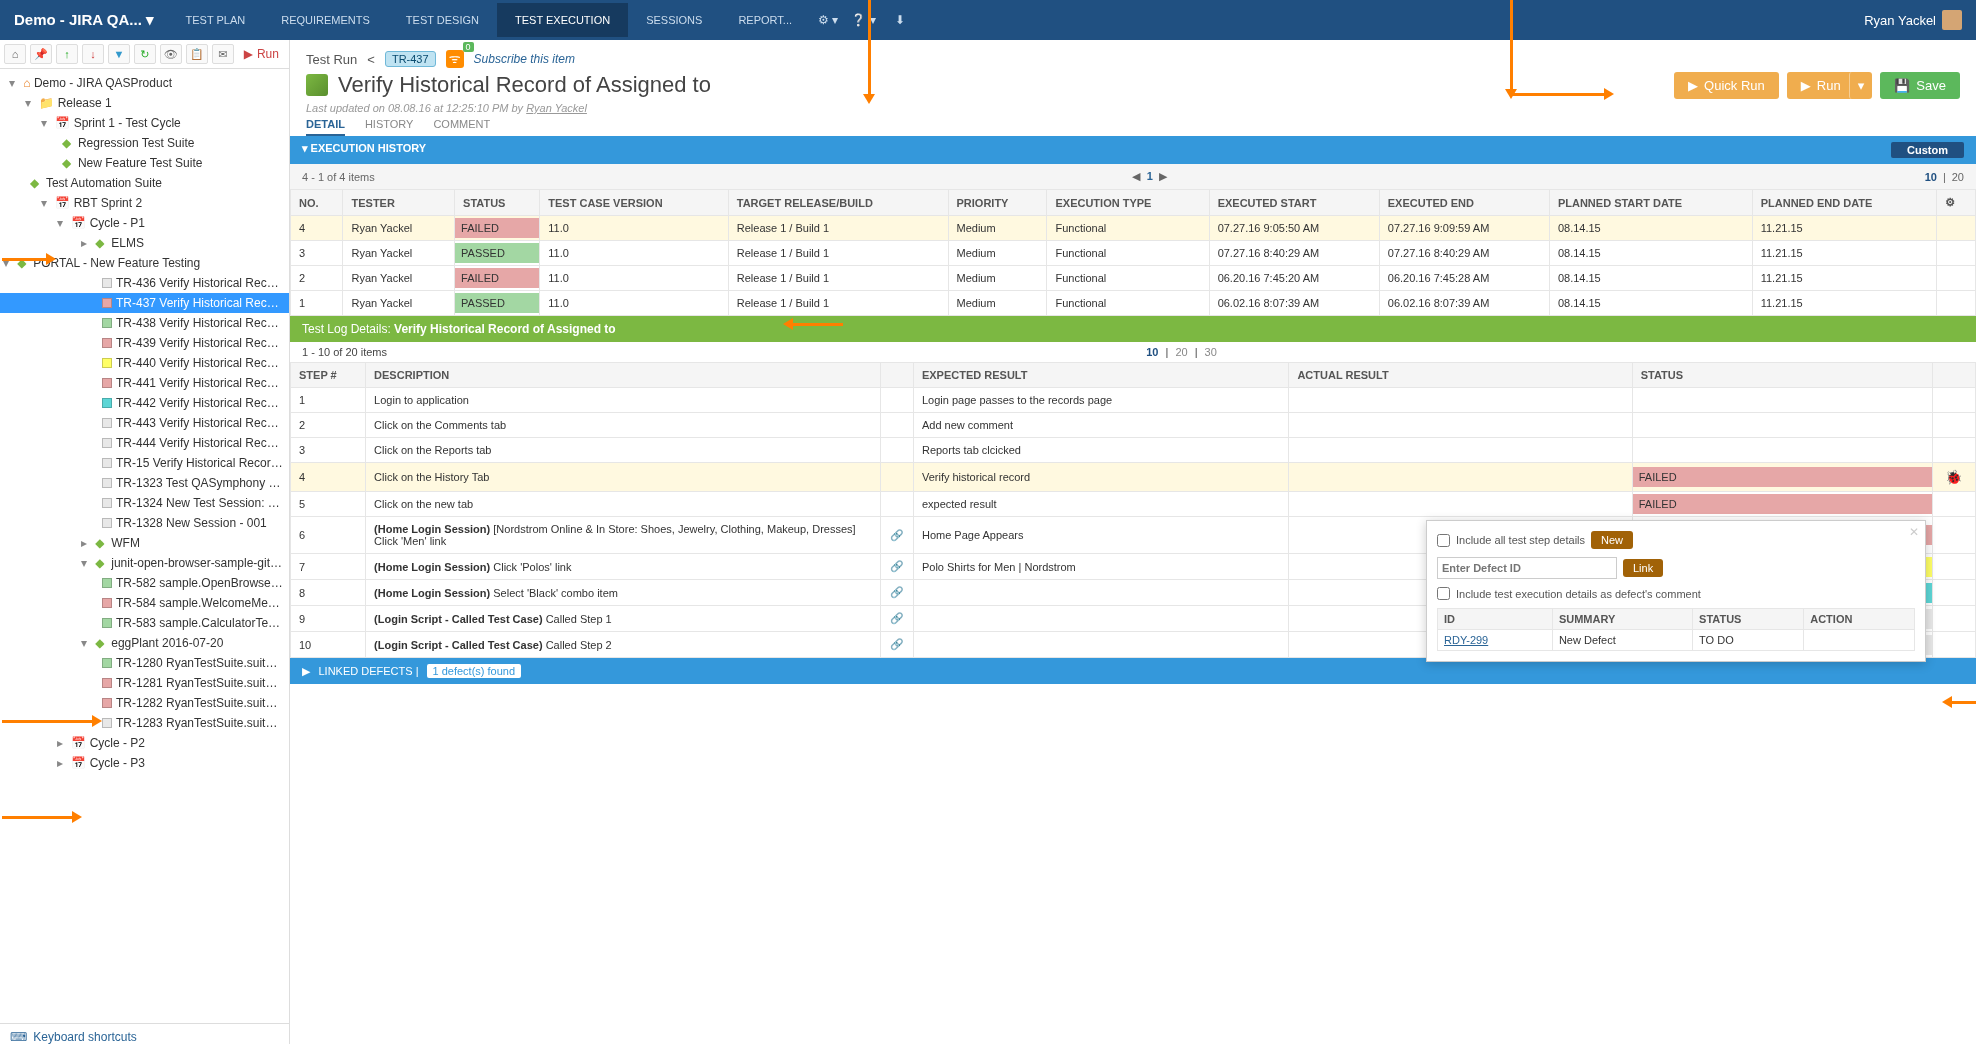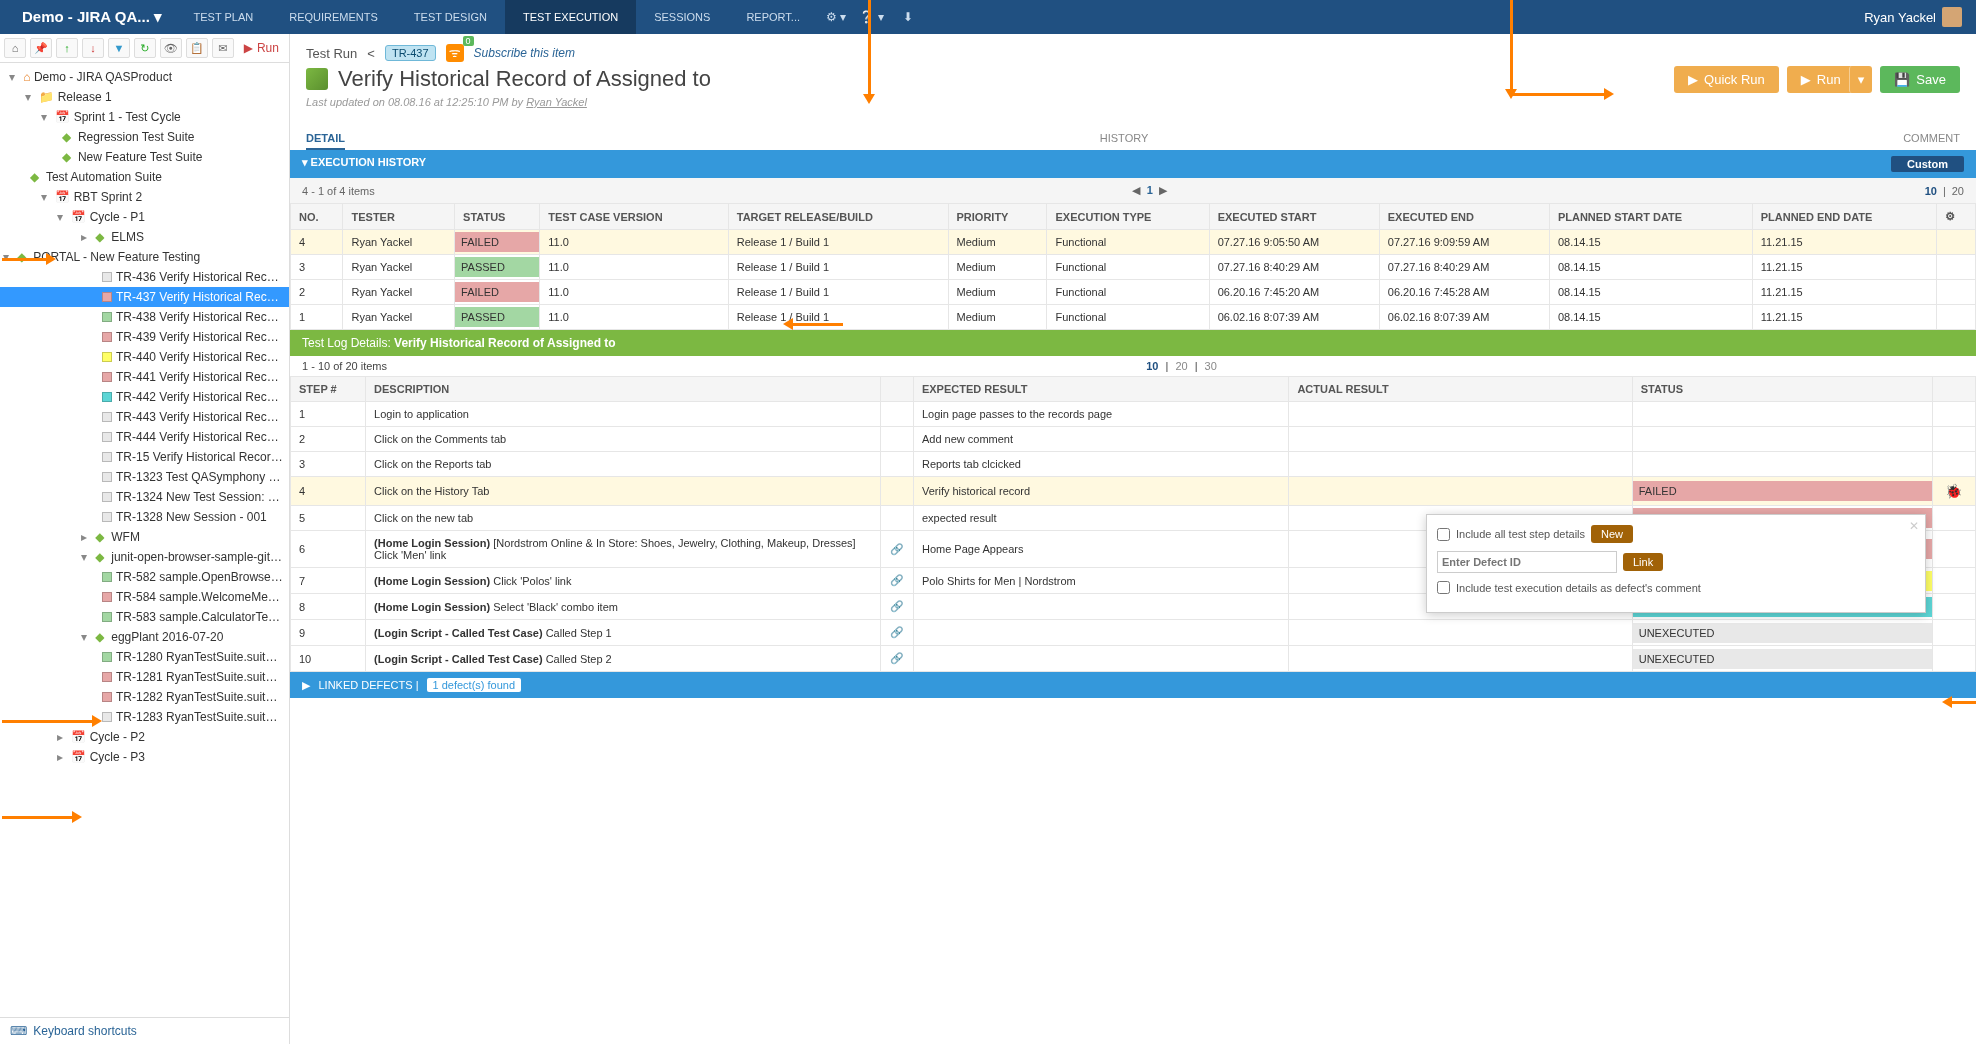--- a/index.html
+++ b/index.html
@@ -1,18 +1,18 @@
 <!DOCTYPE html>
 <html><head>
 <meta charset="utf-8">
 <style>
 * { box-sizing: border-box; margin: 0; padding: 0; }
 body { font-family: Arial, Helvetica, sans-serif; font-size: 12px; background: #fff; color: #333; width: 1976px; overflow: hidden; }
 
-.topnav { display: flex; align-items: center; background: #205081; color: #fff; height: 34px; padding-left: 8px; }
+.topnav { display: flex; align-items: center; background: #205081; color: #fff; height: 40px; }
 .topnav .title { font-weight: bold; font-size: 15px; padding: 0 14px; }
 .topnav .tab { padding: 0 18px; height: 34px; display: flex; align-items: center; font-size: 11px; color: #cde; cursor: pointer; }
 .topnav .tab.active { background: #163a5f; color: #fff; }
 .topnav .spacer { flex: 1; }
 .topnav .iconbtn { width: 36px; text-align: center; color: #cde; cursor: pointer; height:34px; line-height:34px; }
 .topnav .user { padding: 0 14px; display:flex; align-items:center; gap:6px; font-size:13px;}
 .topnav .avatar { width:20px;height:20px;background:#d4a574;border-radius:2px;}
 
 
 .main { display: flex; height: calc(1044px - 34px); }
@@ -35,21 +35,21 @@
 .header .rss { display:inline-flex; align-items:center;gap:4px; position:relative;}
 .header .rsscount { position:absolute; top:-8px; right:-10px; background:#5cb85c; color:#fff; font-size:9px; padding:0 3px; border-radius:2px;}
 .header .subscribe { color:#2a6496; font-style:italic; font-size:12px;}
 .header .h1 { font-size:22px; color:#444; margin-top:4px; display:flex; align-items:center; gap:10px;}
 .header .updated { color:#999; font-style:italic; font-size:11px; margin-top:4px;}
 .header .actions { position:absolute; right:16px; top:32px; display:flex; gap:8px; align-items:center;}
 .btn { border:none; border-radius:3px; padding:6px 14px; font-size:13px; cursor:pointer; color:#fff; display:inline-flex; align-items:center; gap:6px;}
 .btn-orange { background:#f0ad4e; }
 .btn-green { background:#5cb85c; }
 .btn-split { border-left:1px solid rgba(255,255,255,.4); padding:6px 8px; margin-left:-6px;}
-.tabs { display:flex; gap:20px; margin-top:20px; padding:0 16px;justify-content:space-between;}
+.tabs { display:flex; gap:20px; margin-top:0; padding:0 16px;}
 .tabs .t { padding:4px 0; font-size:11px; color:#888; cursor:pointer;}
 .tabs .t.active { color:#2a6496; font-weight:bold; border-bottom:2px solid #2a6496;}
 
 .section-hdr { background:#3498db; color:#fff; font-size:11px; font-weight:bold; padding:6px 12px; display:flex; justify-content:space-between;}
 .section-hdr .pill { background:#205081; padding:2px 16px; border-radius:2px; cursor:pointer;}
 .pager { display:flex; align-items:center; padding:6px 12px; font-size:11px; color:#666; background:#f5f5f5;}
 .pager .mid {flex:1; text-align:center;}
 .pager .mid b {color:#2a6496;}
 .pager .rt{display:flex;gap:6px;}
 
@@ -455,15 +455,33 @@
       <button class="btn btn-blue" style="padding:3px 10px;font-size:11px;">New</button>
     </div>
     <div class="row">
       <input type="text" style="width: 180px; font-weight: bold;" placeholder="Enter Defect ID">
       <button class="btn btn-blue" style="padding:3px 10px;font-size:11px;">Link</button>
     </div>
     <div class="row">
       <input type="checkbox" style="">
       <label>Include test execution details as defect's comment</label>
     </div>
+    <table class="dtbl">
+      <thead>
+            <tr id="d-head">
+              <th>ID</th>
+              <th>SUMMARY</th>
+              <th>STATUS</th>
+              <th>ACTION</th>
+            </tr>
+          </thead>
+      <tbody id="d-body">
+            <tr>
+              <td><a href="#" style="color:#2a6496">RDY-299</a></td>
+              <td>New Defect</td>
+              <td>TO DO</td>
+              <td></td>
+            </tr>
+          </tbody>
+    </table>
   </div>
 </div>
 </div>
 
 </body></html>

